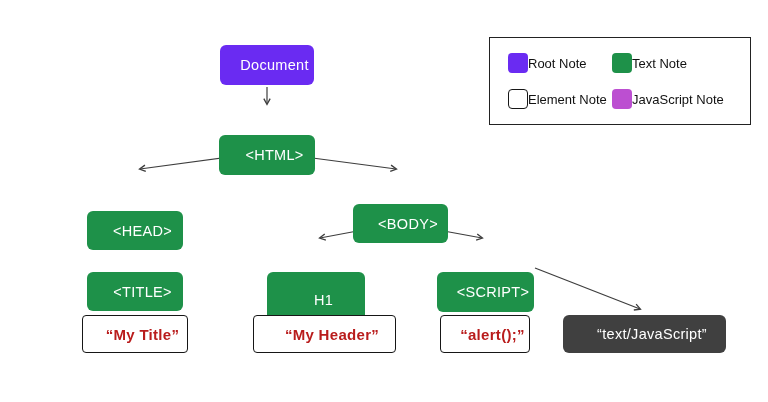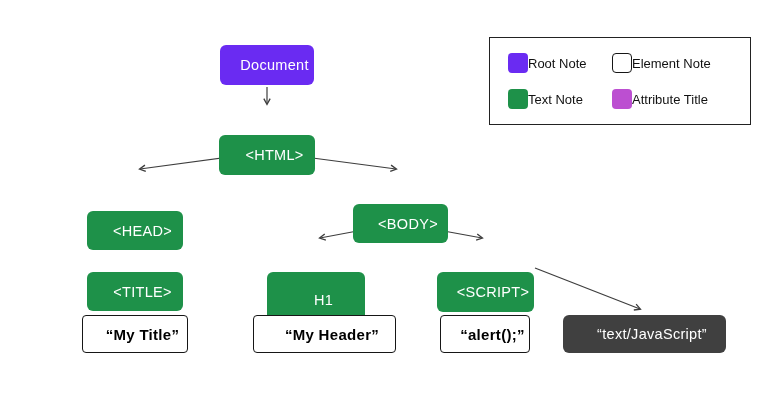--- a/index.html
+++ b/index.html
@@ -28,21 +28,21 @@
     font-weight: 500;
     letter-spacing: 0.3px;
     white-space: nowrap;
     padding-left: 15px;
   }
   .node.root      { background: #6A2BF2; color: #ffffff; }
   .node.text      { background: #1E9149; color: #ffffff; margin-top: 24px; }
   .node.attribute { background: #404040; color: #ffffff; }
   .node.element {
     background: #ffffff;
-    color: #000000;
+    color: #b91c1c;
     border: 1.6px solid #161616;
     border-radius: 4px;
     font-weight: 700;
     font-size: 15px;
   }
   .legend {
     position: absolute;
     left: 489px; top: 37px;
     width: 262px; height: 88px;
     box-sizing: border-box;
@@ -142,26 +142,26 @@
   <div class="node attribute" style="left:563px;top:315px;width:163px;height:38px">
     <span>“text/JavaScript”</span>
   </div>
 
   <div class="legend">
     <div class="legend-item">
       <span class="swatch swatch-root"></span>
       <span>Root Note</span>
     </div>
     <div class="legend-item">
+      <span class="swatch swatch-text"></span>
+      <span>Text Note</span>
+    </div>
+    <div class="legend-item">
       <span class="swatch swatch-element"></span>
       <span>Element Note</span>
     </div>
     <div class="legend-item">
-      <span class="swatch swatch-text"></span>
-      <span>Text Note</span>
-    </div>
-    <div class="legend-item">
       <span class="swatch swatch-attribute"></span>
-      <span>Attribute Title</span>
+      <span>JavaScript Note</span>
     </div>
   </div>
 
 </div>
 
 </body></html>

